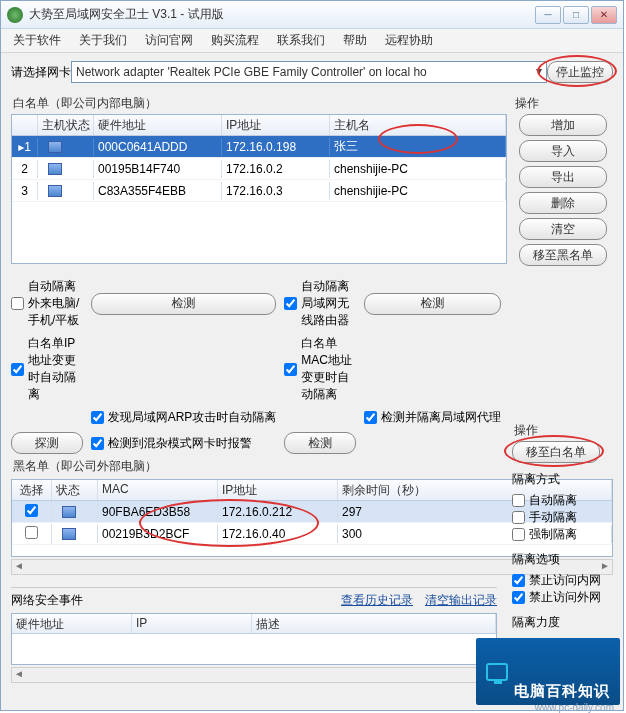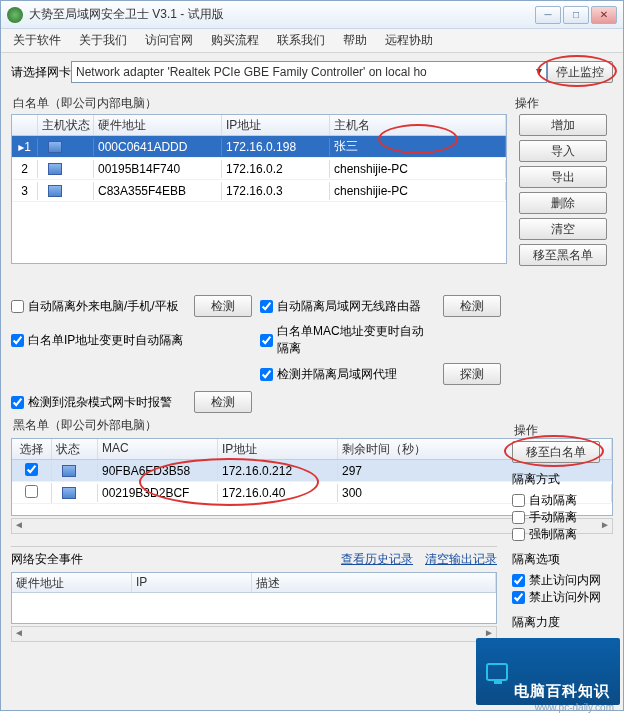--- a/index.html
+++ b/index.html
@@ -11,21 +11,21 @@
 .winbtns{display:flex;gap:2px;}
 .winbtn{width:26px;height:18px;border:1px solid #9fb6d1;border-radius:2px;background:linear-gradient(#fdfeff,#dfe9f5);display:flex;align-items:center;justify-content:center;color:#4a6a8c;font-size:10px;}
 .winbtn.close{background:linear-gradient(#f9d5d5,#e89a9a);color:#7a2a2a;}
 .menubar{height:24px;display:flex;align-items:center;gap:18px;padding:0 12px;background:#f4f4f4;border-bottom:1px solid #d5d5d5;}
 .menubar span{color:#333;cursor:default;}
 .content{padding:8px 10px 4px 10px;}
 .nic-row{display:flex;align-items:center;margin-bottom:8px;position:relative;}
 .nic-row label{white-space:nowrap;}
 .nic-select{flex:1;height:22px;border:1px solid #7a96b5;background:#fff;display:flex;align-items:center;padding:0 18px 0 4px;position:relative;white-space:nowrap;overflow:hidden;color:#333;}
 .nic-select::after{content:"▾";position:absolute;right:4px;top:2px;color:#444;}
-.btn{height:22px;min-width:58px;padding:0 8px;border:1px solid #8a8a8a;border-radius:2px;background:linear-gradient(#fefefe,#e4e4e4);display:inline-flex;align-items:center;justify-content:center;color:#333;cursor:default;}
+.btn{height:22px;min-width:58px;padding:0 8px;border:1px solid #8a8a8a;border-radius:10px;background:linear-gradient(#fefefe,#e4e4e4);display:inline-flex;align-items:center;justify-content:center;color:#333;cursor:default;}
 .btn-wide{width:88px;}
 .red-oval{position:absolute;border:2px solid #d33;border-radius:50%;pointer-events:none;}
 .section-row{display:flex;gap:6px;}
 .left-col{flex:1;}
 .right-col{width:100px;}
 .cap{margin:4px 0 2px 2px;color:#333;}
 .table{border:1px solid #9fb6d1;background:#fff;}
 .thead{display:flex;background:linear-gradient(#fbfcfe,#e8eef7);height:21px;border-bottom:1px solid #c0cde0;}
 .th,.td{padding:2px 4px;border-right:1px solid #d6dee9;overflow:hidden;white-space:nowrap;}
 .th{color:#333;}
@@ -33,21 +33,21 @@
 .w-stat{width:56px;}
 .w-mac{width:128px;}
 .w-ip{width:108px;}
 .w-host{flex:1;}
 .tbody .tr{display:flex;height:22px;align-items:center;border-bottom:1px solid #eef2f7;}
 .tr.sel{background:#2f6fc3;color:#fff;}
 .tr.sel .td{border-right-color:#4e86cf;}
 .pc-icon{width:14px;height:12px;border:1px solid #3a5da8;background:linear-gradient(#8fb6ef,#4e86cf);display:inline-block;vertical-align:middle;margin-left:6px;}
 .ops{display:flex;flex-direction:column;gap:4px;align-items:center;margin-top:18px;}
 .ops-label{align-self:flex-start;margin-bottom:2px;}
-.check-grid{display:grid;grid-template-columns:1fr auto 1fr auto;gap:6px 8px;margin-top:29px;align-items:center;}
+.check-grid{display:grid;grid-template-columns:1fr auto 1fr auto;gap:6px 8px;margin-top:12px;align-items:center;}
 .chk{display:flex;align-items:center;gap:4px;}
 .chk input{width:13px;height:13px;}
 .bl-table{margin-top:2px;}
 .bl-table .w-sel{width:40px;text-align:center;}
 .bl-table .w-stat2{width:46px;}
 .bl-table .w-mac2{width:120px;}
 .bl-table .w-ip2{width:120px;}
 .bl-table .w-time{flex:1;}
 .tr.sel2{background:#d6e4f5;}
 .lower-right{position:absolute;right:14px;top:418px;width:100px;}
@@ -167,20 +167,24 @@
           <span>白名单IP地址变更时自动隔离</span>
         </div>
       <div></div>
       <div class="chk">
           <input type="checkbox" checked="" style="">
           <span>白名单MAC地址变更时自动隔离</span>
         </div>
       <div></div>
 
       <div></div>
+      <div class="chk">
+          <input type="checkbox" checked="" style="">
+          <span>发现局域网ARP攻击时自动隔离</span>
+        </div>
       <div></div>
 
       <div class="chk">
           <input type="checkbox" checked="" style="">
           <span>检测并隔离局域网代理</span>
         </div>
       <div class="btn">探测</div>
       <div class="chk">
           <input type="checkbox" checked="" style="">
           <span>检测到混杂模式网卡时报警</span>

